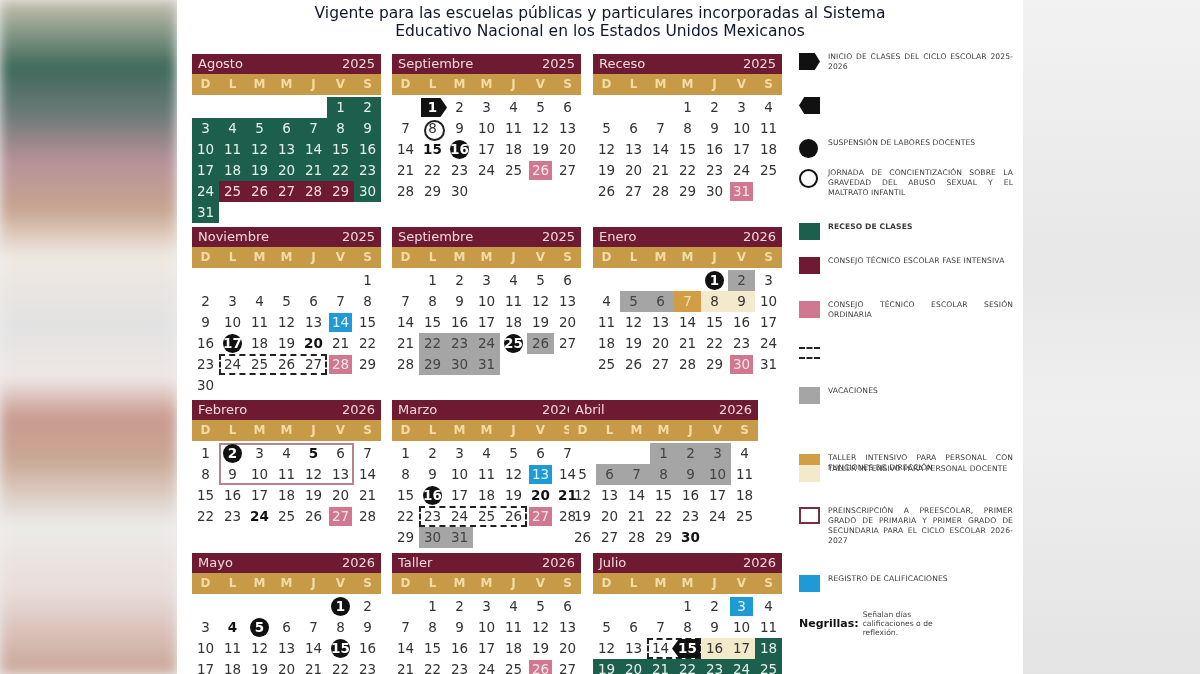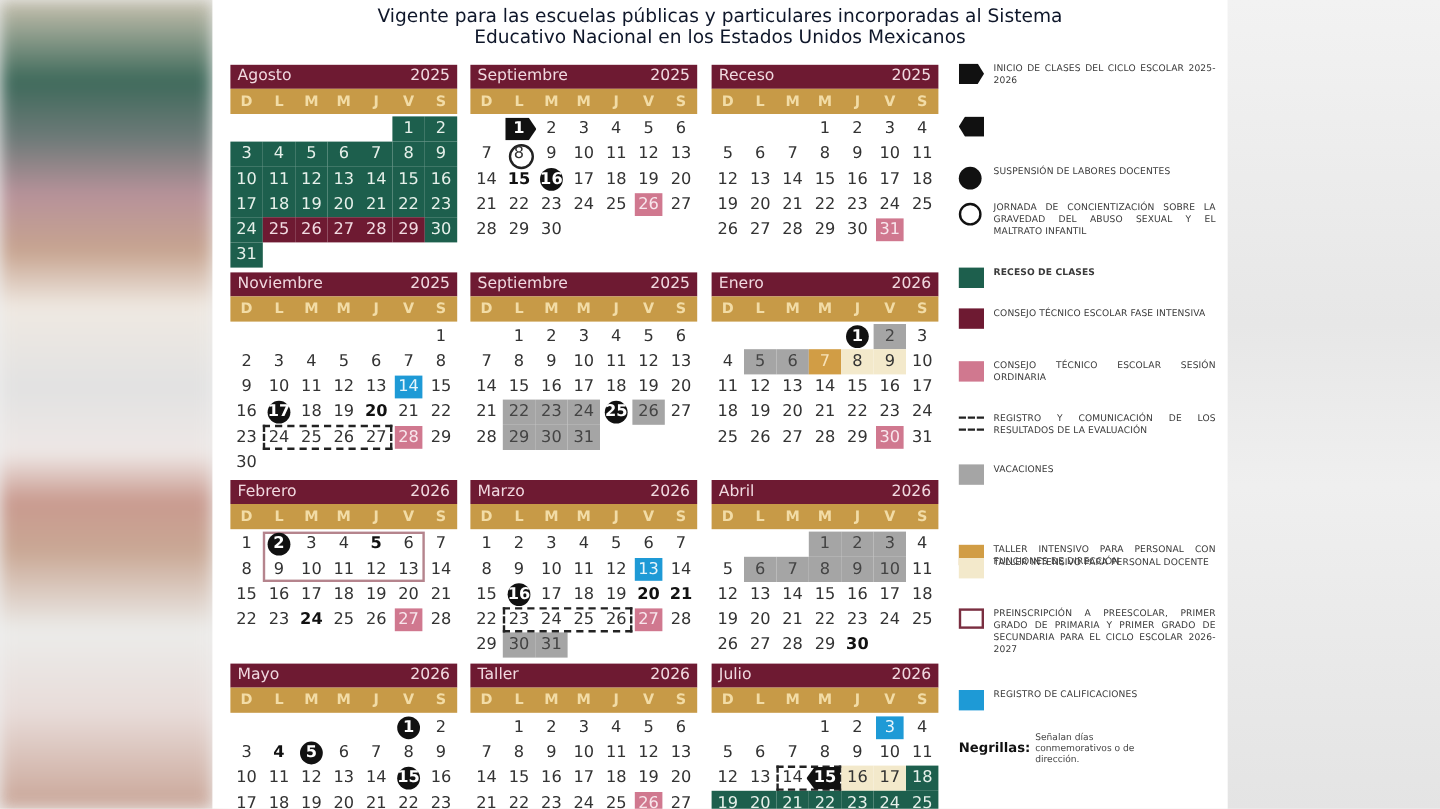--- a/index.html
+++ b/index.html
@@ -525,21 +525,21 @@
           <div class="cell"><span class="num">25</span></div>
           <div class="cell"><span class="num">26</span></div>
           <div class="cell cte-ord"><span class="num">27</span></div>
           <div class="cell"><span class="num">28</span></div>
           <div class="cell"><span class="num">29</span></div>
           <div class="cell vac"><span class="num">30</span></div>
           <div class="cell vac"><span class="num">31</span></div>
           <div class="overlay-box dashed" style="left: 27px; top: 63px; width: 108px; height: 21px;"></div>
         </div>
       </div>
-      <div class="month" style="left: 416px; top: 400px;">
+      <div class="month" style="left: 392px; top: 400px;">
         <div class="m-title">
           <span>Abril</span>
           <span>2026</span>
         </div>
         <div class="m-days">
           <span>D</span>
           <span>L</span>
           <span>M</span>
           <span>M</span>
           <span>J</span>
@@ -716,21 +716,21 @@
           <div class="cell receso"><span class="num">24</span></div>
           <div class="cell receso"><span class="num">25</span></div>
           <div class="overlay-box dashed" style="left: 54px; top: 42px; width: 54px; height: 21px;"></div>
         </div>
       </div>
     </div>
 
   <div class="legend" id="legend">
     <div class="negrillas">
       <b>Negrillas:</b>
-      <span>Señalan días conmemorativos o de dirección.</span>
+      <span>Señalan días calificaciones o de reflexión.</span>
     </div>
   <div class="lg-item" style="top: 2px;">
         <span class="lg-swatch sw-inicio"></span>
         <span class="lg-text">Inicio de clases del ciclo escolar 2025-2026</span>
       </div>
       <div class="lg-item" style="top: 46px;">
         <span class="lg-swatch sw-fin"></span>
       </div>
       <div class="lg-item" style="top: 88px;">
         <span class="lg-swatch sw-susp"></span>
@@ -747,21 +747,20 @@
       <div class="lg-item" style="top: 206px;">
         <span class="lg-swatch sw-cte-int"></span>
         <span class="lg-text">Consejo técnico escolar fase intensiva</span>
       </div>
       <div class="lg-item" style="top: 250px;">
         <span class="lg-swatch sw-cte-ord"></span>
         <span class="lg-text">Consejo técnico escolar sesión ordinaria</span>
       </div>
       <div class="lg-item" style="top: 294px;">
         <span class="lg-swatch sw-dashed"></span>
-        <span class="lg-text">Registro y comunicación de los resultados de la evaluación</span>
       </div>
       <div class="lg-item" style="top: 336px;">
         <span class="lg-swatch sw-vac"></span>
         <span class="lg-text">Vacaciones</span>
       </div>
       <div class="lg-item" style="top: 370px; margin-top: 33px;">
         <span class="lg-swatch sw-taller-dir"></span>
         <span class="lg-text">Taller intensivo para personal con funciones de dirección</span>
       </div>
       <div class="lg-item" style="top: 414px;">

